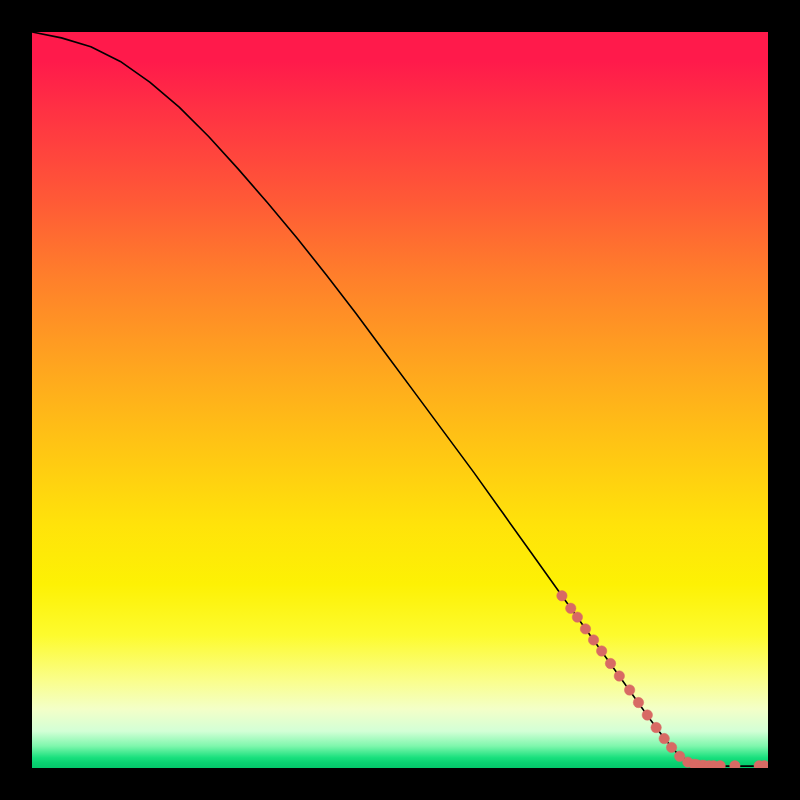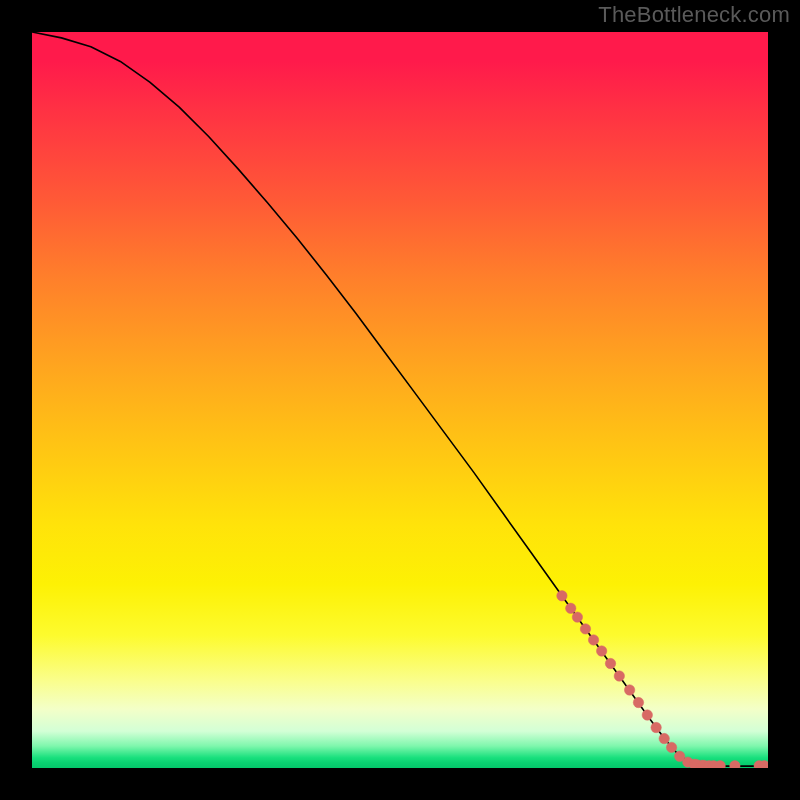--- a/index.html
+++ b/index.html
@@ -85,21 +85,20 @@
     fill: #d86a64;
     stroke: #d86a64;
     stroke-width: 0.5;
   }
 </style>
 </head>
 <body>
 
 <div class="frame">
 
-  <div class="watermark">TheBottleneck.com</div>
 
   <div class="plot">
     <div class="grad"></div>
 
     <svg class="curve" viewBox="0 0 736 736">
       <path id="curve-path" class="line" d="M0.00 0.00 L29.44 5.89 L58.88 14.72 L88.32 29.44 L117.76 50.05 L147.20 75.07 L176.64 104.51 L206.08 136.90 L235.52 170.75 L264.96 206.08 L294.40 242.88 L323.84 281.15 L353.28 320.90 L382.72 360.64 L412.16 400.38 L441.60 440.13 L471.04 481.34 L500.48 522.56 L529.92 563.78 L559.36 604.99 L588.80 646.21 L618.24 687.42 L632.96 707.30 L647.68 724.22 L662.40 731.58 L677.12 733.79 L691.84 734.16 L706.56 734.16 L721.28 734.16 L736.00 734.16"></path>
       <g id="dots">
           <circle cx="529.92" cy="563.78" r="5.2" class="dot"></circle>
           <circle cx="538.75" cy="576.29" r="5.2" class="dot"></circle>
           <circle cx="545.38" cy="585.12" r="5.2" class="dot"></circle>

